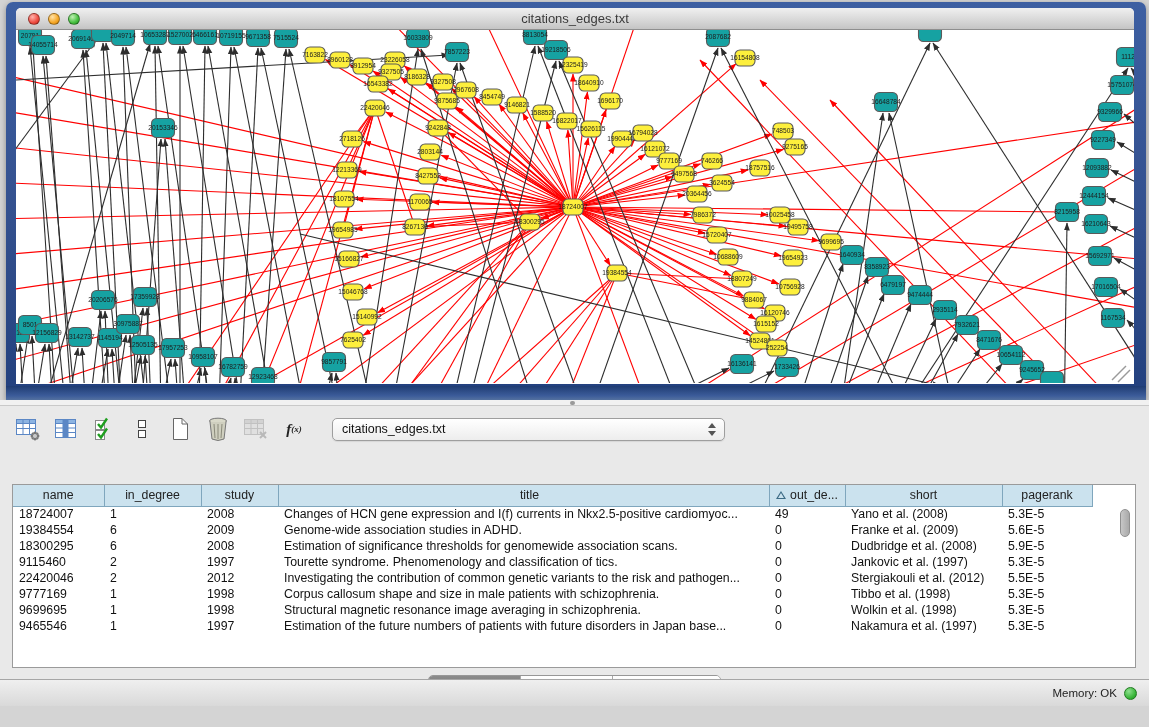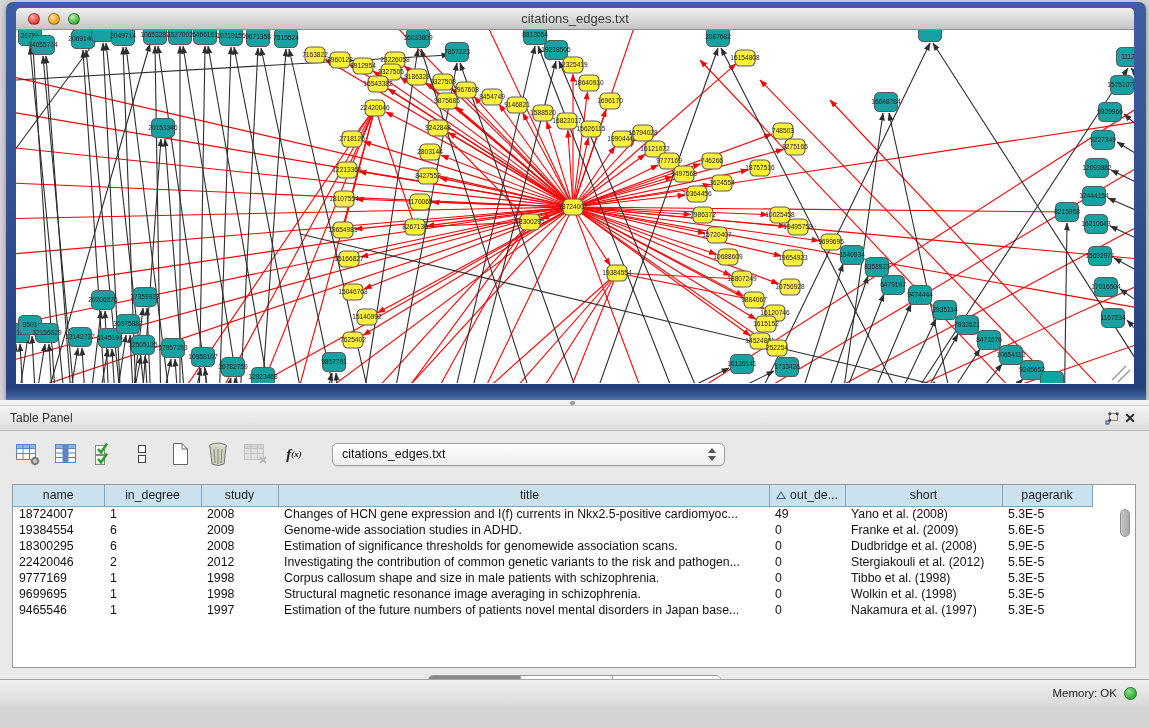--- a/index.html
+++ b/index.html
@@ -788,36 +788,20 @@
     </svg>
   </div>
   <div class="net-bottom-band"></div>
 </div>
 
 <div class="spacer">
   <div class="grip"></div>
 </div>
 
 <div class="table-panel">
-  <div class="panel-header">
-    <span class="panel-title">Table Panel</span>
-    <span class="hspace"></span>
-    <span class="float-btn">
-      <svg width="14" height="13" viewBox="0 0 14 13">
-        <rect x="4.5" y="1.5" width="8" height="7" fill="none" stroke="#8a8a4a" stroke-width="1"></rect>
-        <rect x="3.5" y="0.5" width="2.5" height="2.5" fill="#2c3e6b"></rect>
-        <rect x="11" y="0.5" width="2.5" height="2.5" fill="#2c3e6b"></rect>
-        <rect x="3.5" y="7" width="2.5" height="2.5" fill="#2c3e6b"></rect>
-        <rect x="1" y="9" width="3" height="3" fill="none" stroke="#2c3e6b" stroke-width="1"></rect>
-      </svg>
-    </span>
-    <span class="close-btn">
-        <span>✕</span>
-      </span>
-  </div>
 
   <div class="toolbar">
     <span class="tb-btn">
       <svg width="26" height="24" viewBox="0 0 26 24">
         <rect x="1.5" y="2.5" width="19" height="15" fill="#fff" stroke="#5b87c5"></rect>
         <rect x="1.5" y="2.5" width="19" height="4" fill="#8db4e2" stroke="#5b87c5"></rect>
         <line x1="8" y1="2.5" x2="8" y2="17.5" stroke="#5b87c5"></line>
         <line x1="14.5" y1="2.5" x2="14.5" y2="17.5" stroke="#5b87c5"></line>
         <line x1="1.5" y1="11.5" x2="20.5" y2="11.5" stroke="#5b87c5"></line>
         <circle cx="20" cy="19" r="3.6" fill="#b5b5b5" stroke="#777"></circle>
@@ -930,20 +914,29 @@
           <tr>
             <td>18300295</td>
             <td>6</td>
             <td>2008</td>
             <td>Estimation of significance thresholds for genomewide association scans.</td>
             <td>0</td>
             <td>Dudbridge et al. (2008)</td>
             <td>5.9E-5</td>
           </tr>
           <tr>
+            <td>9115460</td>
+            <td>2</td>
+            <td>1997</td>
+            <td>Tourette syndrome. Phenomenology and classification of tics.</td>
+            <td>0</td>
+            <td>Jankovic et al. (1997)</td>
+            <td>5.3E-5</td>
+          </tr>
+          <tr>
             <td>22420046</td>
             <td>2</td>
             <td>2012</td>
             <td>Investigating the contribution of common genetic variants to the risk and pathogen...</td>
             <td>0</td>
             <td>Stergiakouli et al. (2012)</td>
             <td>5.5E-5</td>
           </tr>
           <tr>
             <td>9777169</td>
@@ -960,21 +953,21 @@
             <td>1998</td>
             <td>Structural magnetic resonance image averaging in schizophrenia.</td>
             <td>0</td>
             <td>Wolkin et al. (1998)</td>
             <td>5.3E-5</td>
           </tr>
           <tr>
             <td>9465546</td>
             <td>1</td>
             <td>1997</td>
-            <td>Estimation of the future numbers of patients novel mental disorders in Japan base...</td>
+            <td>Estimation of the future numbers of patients with future disorders in Japan base...</td>
             <td>0</td>
             <td>Nakamura et al. (1997)</td>
             <td>5.3E-5</td>
           </tr>
         </tbody>
     </table>
     <div class="vscroll">
       <div class="thumb"></div>
     </div>
   </div>

